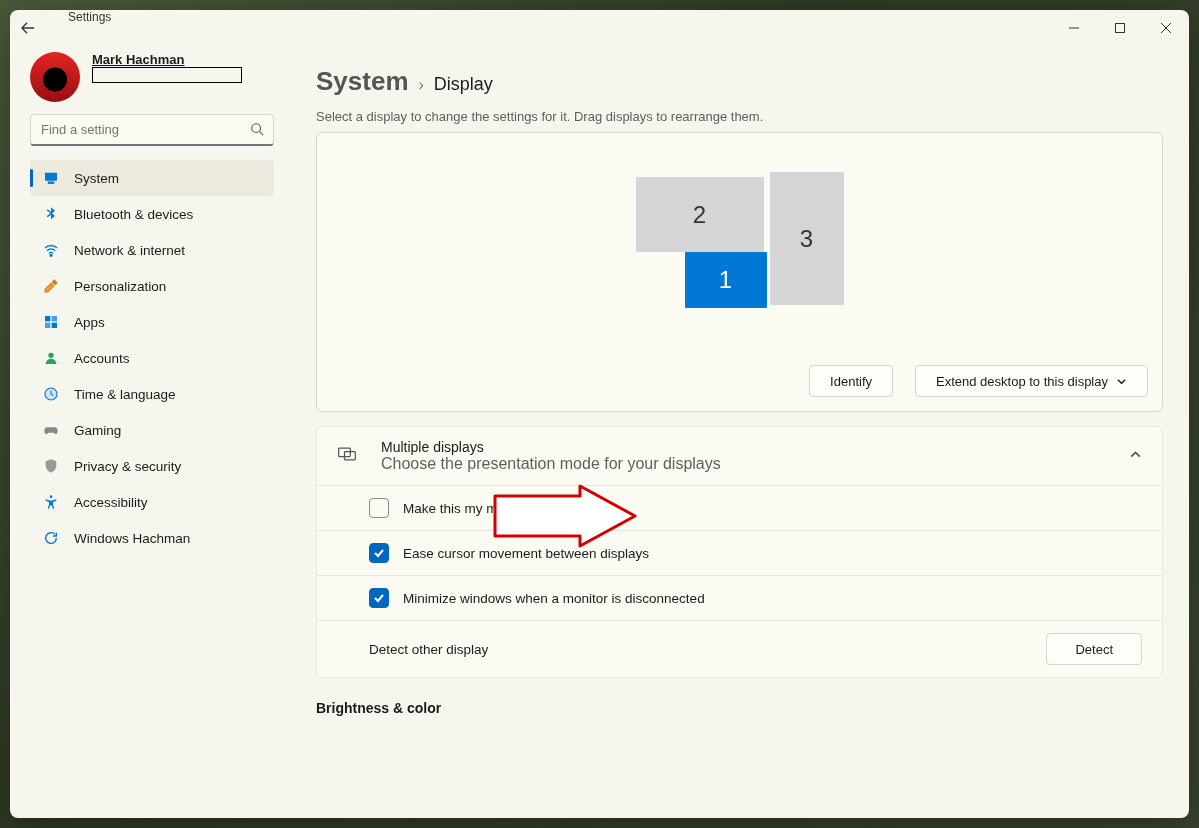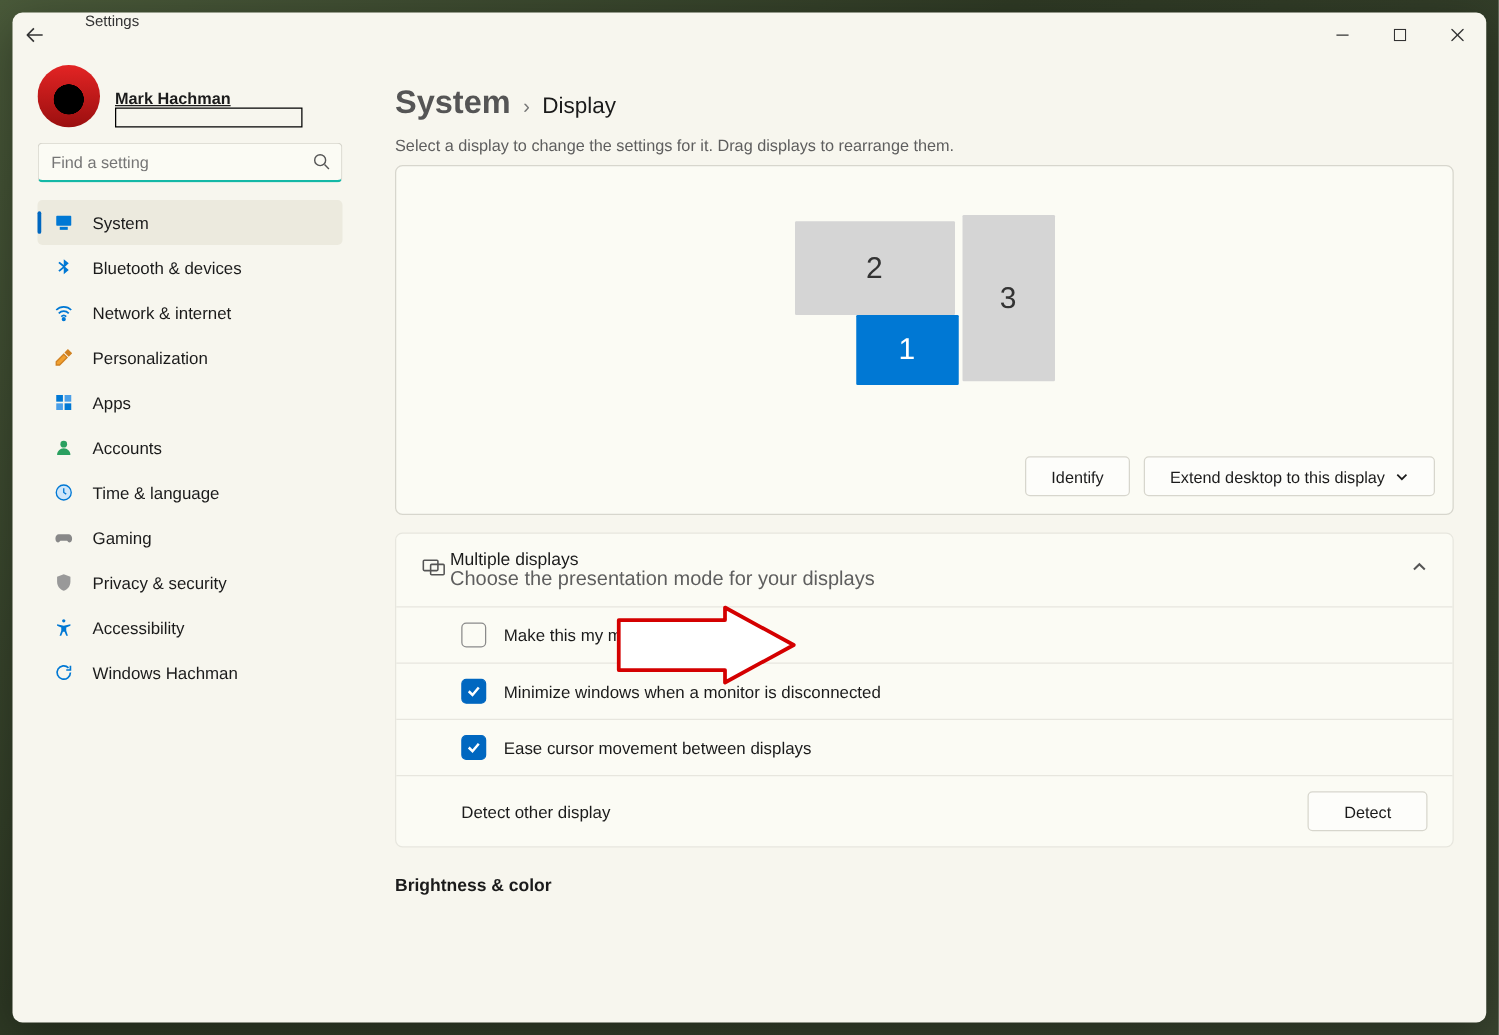--- a/index.html
+++ b/index.html
@@ -22,31 +22,31 @@
   .back-btn{width:36px;height:36px;display:flex;align-items:center;justify-content:center;
             color:#333;cursor:pointer;margin-left:0}
   .win-title{font-size:12px;color:#333;margin-left:22px}
   .win-controls{position:absolute;right:0;top:0;display:flex}
   .win-btn{width:46px;height:36px;display:flex;align-items:center;justify-content:center;
            color:#333;cursor:pointer}
 
   .body{flex:1;display:flex;overflow:hidden}
   
   .sidebar{width:280px;padding:0 16px 16px 20px;display:flex;flex-direction:column}
-  .account{display:flex;align-items:flex-end;gap:12px;margin:6px 0 12px 0}
+  .account{display:flex;align-items:flex-start;gap:12px;margin:6px 0 12px 0}
   .avatar{width:50px;height:50px;border-radius:50%;
           background:radial-gradient(circle at 50% 55%,#000 0 32%,transparent 33%),
                      linear-gradient(#e32424,#9a0f0f);position:relative}
   .account-text{display:flex;flex-direction:column}
   .acct-name{font-size:13px;font-weight:600;color:var(--text);text-decoration:underline}
   .acct-email{font-size:11px;color:var(--text-sub);border:1.5px solid #000;width:150px;height:16px}
   .search{position:relative;margin-bottom:14px}
   .search input{width:100%;height:32px;border:1px solid var(--border-strong);
                 border-radius:4px;background:var(--bg-panel);padding:0 34px 0 10px;
-                font-size:13px;outline:none;border-bottom:2px solid #14b8a6}
+                font-size:13px;outline:none;border-bottom:2px solid #737373}
   .search .icon{position:absolute;right:10px;top:8px;color:#555}
   .nav{display:flex;flex-direction:column;gap:0}
   .nav-item{height:36px;display:flex;align-items:center;gap:14px;padding:0 12px;
             border-radius:4px;cursor:pointer;font-size:13.5px;position:relative;color:var(--text)}
   .nav-item.sel{background:#eceade}
   .nav-item.sel::before{content:"";position:absolute;left:0;top:9px;bottom:9px;width:3px;
                         border-radius:2px;background:var(--accent)}
   .nav-icon{width:18px;height:18px;display:flex;align-items:center;justify-content:center}
   .nav-icon svg{width:16px;height:16px}
 
@@ -62,27 +62,27 @@
 
   .monitor-box{border:1px solid var(--border-strong);border-radius:6px;background:var(--bg-panel);
                padding:14px;margin-bottom:14px}
   .monitor-canvas{height:210px;display:flex;align-items:center;justify-content:center;position:relative}
   .mon{position:absolute;background:#d5d5d5;border-radius:1px;display:flex;
        align-items:center;justify-content:center;font-size:24px;color:#333;cursor:grab}
   .mon.selected{background:#0078d4;color:#fff}
   .mon2{width:128px;height:75px;left:calc(50% - 104px);top:30px}
   .mon1{width:82px;height:56px;left:calc(50% - 55px);top:105px;z-index:2}
   .mon3{width:74px;height:133px;left:calc(50% + 30px);top:25px}
-  .monitor-actions{display:flex;justify-content:flex-end;gap:11px;margin-top:8px}
+  .monitor-actions{display:flex;justify-content:flex-end;gap:22px;margin-top:8px}
   .btns{height:32px;padding:0 20px;border:1px solid var(--border-strong);border-radius:4px;
        background:#fdfdfa;font-size:13px;color:var(--text);cursor:pointer;display:flex;
        align-items:center;gap:8px}
 
   .card{border:1px solid var(--border);border-radius:6px;background:var(--bg-panel);margin-bottom:22px}
-  .card-header{display:flex;align-items:center;gap:3px;padding:12px 20px;cursor:pointer}
+  .card-header{display:flex;align-items:center;gap:24px;padding:12px 20px;cursor:pointer}
   .card-icon{color:#555}
   .card-title{font-size:14px;color:var(--text)}
   .card-sub{font-size:16px;color:var(--text-sub)}
   .card-chevron{margin-left:auto;color:#555}
   .card-row{border-top:1px solid var(--border);padding:12px 20px 12px 52px;display:flex;
             align-items:center;gap:14px;font-size:13.5px;color:var(--text)}
   .card-row .btns{margin-left:auto;padding:0 28px}
   .chk{width:20px;height:20px;border-radius:4px;border:1.5px solid #8a8a8a;
        display:flex;align-items:center;justify-content:center;flex:0 0 20px;cursor:pointer}
   .chk.on{background:var(--accent);border-color:var(--accent)}
@@ -291,29 +291,29 @@
             <div class="card-row">
               <span class="chk"></span>
               <span>Make this my main display</span>
             </div>
             <div class="card-row">
               <span class="chk on">
                 <svg width="12" height="12" viewBox="0 0 12 12" fill="none" stroke-width="2">
                   <path d="M2 6l3 3 5-6"></path>
                 </svg>
               </span>
-              <span>Minimize windows when a monitor is disconnected</span>
+              <span>Ease cursor movement between displays</span>
             </div>
             <div class="card-row">
               <span class="chk on">
                 <svg width="12" height="12" viewBox="0 0 12 12" fill="none" stroke-width="2">
                   <path d="M2 6l3 3 5-6"></path>
                 </svg>
               </span>
-              <span>Ease cursor movement between displays</span>
+              <span>Minimize windows when a monitor is disconnected</span>
             </div>
           </div>
         <div class="card-row">
           <span>Detect other display</span>
           <button class="btns">Detect</button>
         </div>
       </div>
 
       <div class="section-title">Brightness &amp; color</div>
 

